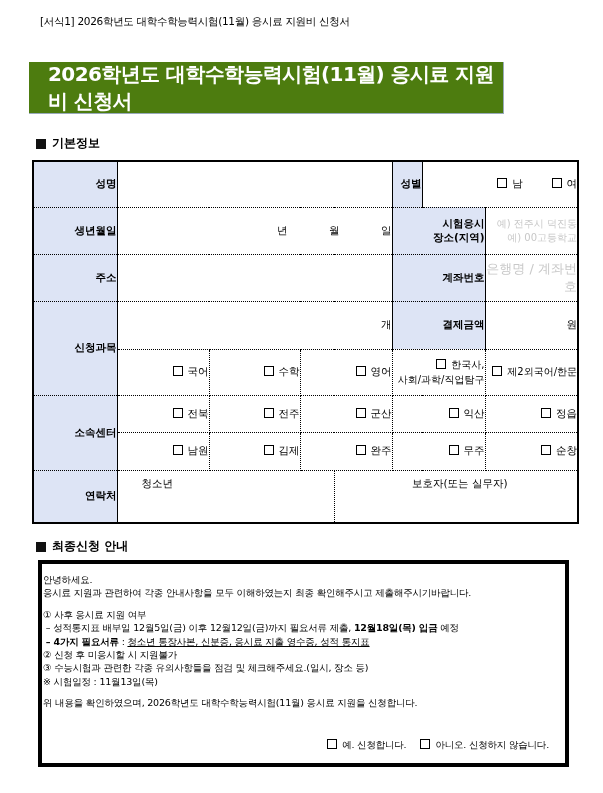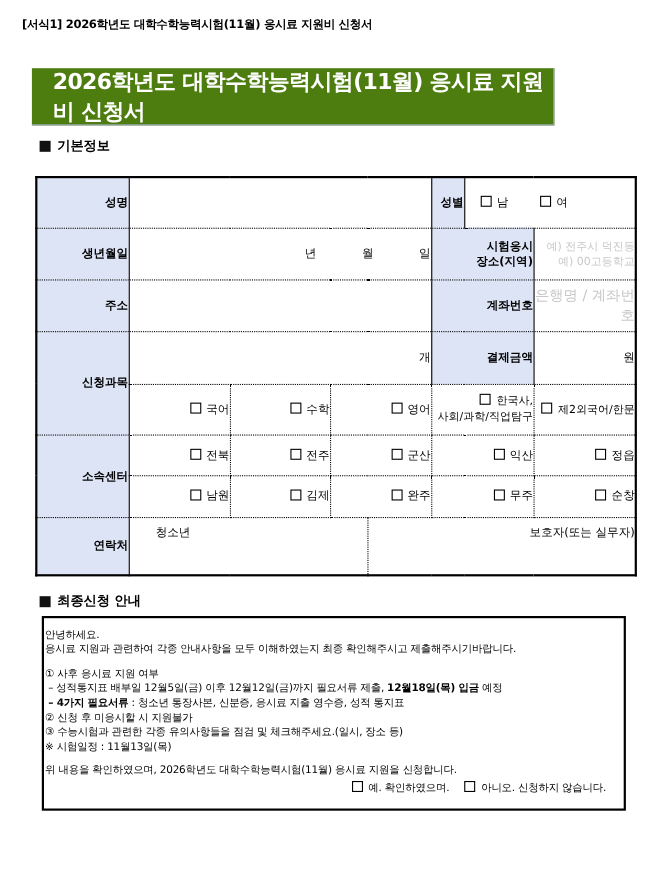--- a/index.html
+++ b/index.html
@@ -1,45 +1,45 @@
 <!DOCTYPE html>
 <html><head>
 <meta charset="utf-8">
 <style>
   html, body { margin:0; padding:0; background:#fff; }
   body { width:603px; height:793px; position:relative; font-family:"DejaVu Sans", sans-serif; color:#000; overflow:hidden; }
-  .form-label { position:absolute; left:20px; top:15px; font-size:10.5px; font-weight:bold; letter-spacing:-0.3px; }
+  .form-label { position:absolute; left:40px; top:15px; font-size:10.5px; font-weight:normal; letter-spacing:-0.3px; }
   .banner { position:absolute; left:29px; top:62px; width:474px; height:51px; background:#4d7c0f; border-right:1px solid #9ab; border-bottom:1px solid #9ab; color:#fff; font-size:20px; font-weight:bold; letter-spacing:-0.6px; display:flex; align-items:center; padding-left:19px; box-sizing:content-box; width:455px; }
   .sec { position:absolute; font-size:12px; font-weight:bold; display:flex; align-items:center; gap:6px; }
   .sec .sq { width:10px; height:10px; background:#111; display:inline-block; }
   table.info { position:absolute; left:32px; top:160px; width:545px; border-collapse:collapse; border:2px solid #000; font-size:10.5px; table-layout:fixed; }
   table.info td { border:1px dotted #000; text-align:right; vertical-align:middle; padding:0; }
   table.info td.lbl { background:#dde4f5; font-weight:bold; border-right:1px solid #000; }
   table.info td.lbl2 { background:#dde4f5; font-weight:bold; border-left:1px solid #000; border-right:1px solid #000; }
   .ph { color:#c8c8c8; }
   .ph-big { color:#c8c8c8; font-size:13px; }
   .cb { display:inline-block; width:8px; height:8px; border:1px solid #000; margin-right:5px; vertical-align:-1px; }
   .ymd span { display:inline-block; width:52px; }
-  .noticebox { position:absolute; left:38px; top:560px; width:531px; height:177px; border:2px solid #000000; font-size:9.5px; line-height:13.4px; padding:9px 0 0 1px; box-sizing:border-box; letter-spacing:-0.2px; }
+  .noticebox { position:absolute; left:38px; top:560px; width:531px; height:207px; border:4px solid #000000; font-size:9.5px; line-height:13.4px; padding:9px 0 0 1px; box-sizing:border-box; letter-spacing:-0.2px; }
   .noticebox p { margin:0; white-space:nowrap; }
   .gap { height:8px; }
   .b { font-weight:bold; }
-  .u { }
+  .u { text-decoration:underline; }
   .consent { position:absolute; right:16px; bottom:12px; display:flex; gap:14px; }
 </style>
 </head>
 <body>
 
 <div class="form-label">[서식1] 2026학년도 대학수학능력시험(11월) 응시료 지원비 신청서</div>
 
 <div class="banner">
   <span>2026학년도 대학수학능력시험(11월) 응시료 지원비 신청서</span>
 </div>
 
-<div class="sec" style="left:36px; top:124px;">
+<div class="sec" style="left:36px; top:135px;">
   <span class="sq"></span>
   <span>기본정보</span>
 </div>
 
 <table class="info">
   <colgroup>
     <col style="width:84px">
       <col style="width:92px">
       <col style="width:91px">
       <col style="width:34px">
@@ -47,21 +47,21 @@
       <col style="width:30px">
       <col style="width:63px">
       <col style="width:93px">
   </colgroup>
   <tbody>
       <tr style="height:46px">
     <td class="lbl">성명</td>
     <td colspan="4"></td>
 
     <td class="lbl2" colspan="1" style="width:0">성별</td>
-    <td colspan="2" style="text-align:left; padding-left:14px;">
+    <td colspan="2" style="text-align:right; padding-left:14px;">
       <span><span class="cb"></span><span>남</span></span>
       <span style="display:inline-block; width:22px"></span>
       <span><span class="cb"></span><span>여</span></span>
     </td>
   </tr>
   <tr style="height:47px">
     <td class="lbl">생년월일</td>
     <td colspan="4" class="ymd">
       <span>년</span><span>월</span><span>일</span>
     </td>
@@ -107,21 +107,21 @@
   <tr style="height:38px">
     <td><span class="cb"></span><span>남원</span></td>
     <td><span class="cb"></span><span>김제</span></td>
     <td colspan="2"><span class="cb"></span><span>완주</span></td>
     <td colspan="2"><span class="cb"></span><span>무주</span></td>
     <td><span class="cb"></span><span>순창</span></td>
   </tr>
   <tr style="height:53px">
     <td class="lbl">연락처</td>
     <td colspan="3" style="text-align:left; vertical-align:top; padding:6px 0 0 24px;">청소년</td>
-    <td colspan="4" style="text-align:right; vertical-align:top; padding:6px 0 0 8px;">보호자(또는 실무자)</td>
+    <td colspan="4" style="text-align:center; vertical-align:top; padding:6px 0 0 8px;">보호자(또는 실무자)</td>
   </tr>
 </tbody>
   </table>
 
 <div class="sec" style="left:36px; top:538px;">
   <span class="sq"></span>
   <span>최종신청 안내</span>
 </div>
 
 <div class="noticebox">
@@ -130,16 +130,16 @@
   <div class="gap"></div>
   <p>① 사후 응시료 지원 여부</p>
   <p>&nbsp;<span>– 성적통지표 배부일 12월5일(금) 이후 12월12일(금)까지 필요서류 제출, </span><span class="b">12월18일(목) 입금</span><span> 예정</span></p>
   <p>&nbsp;<span class="b">– 4가지 필요서류</span><span> : </span><span class="u">청소년 통장사본, 신분증, 응시료 지출 영수증, 성적 통지표</span></p>
   <p>② 신청 후 미응시할 시 지원불가</p>
   <p>③ 수능시험과 관련한 각종 유의사항들을 점검 및 체크해주세요.(일시, 장소 등)</p>
   <p> ※ 시험일정 : 11월13일(목)</p>
   <div class="gap"></div>
   <p>위 내용을 확인하였으며, 2026학년도 대학수학능력시험(11월) 응시료 지원을 신청합니다.</p>
   <div class="consent">
-    <span><span class="cb"></span><span>예. 확인하였으며.</span></span>
+    <span><span class="cb"></span><span>예. 신청합니다.</span></span>
     <span><span class="cb"></span><span>아니오. 신청하지 않습니다.</span></span>
   </div>
 </div>
 
 </body></html>

